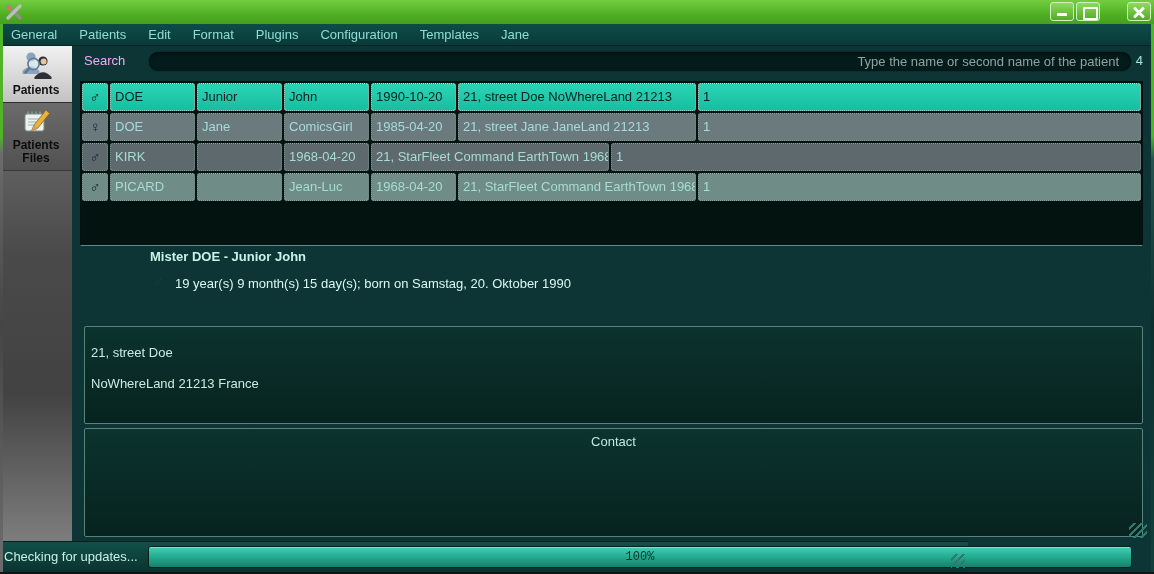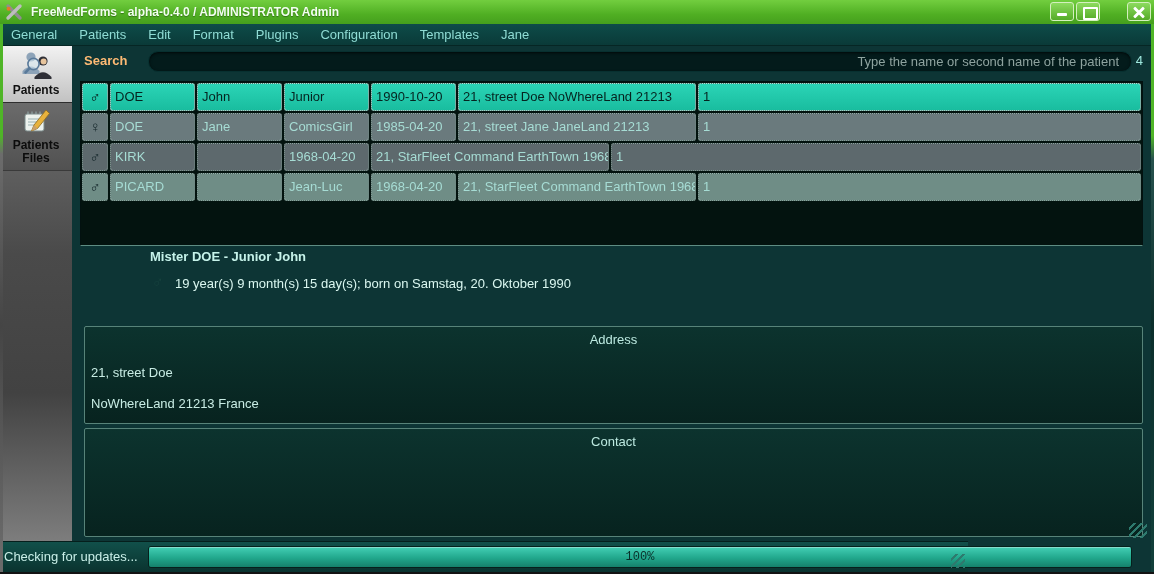--- a/index.html
+++ b/index.html
@@ -35,21 +35,21 @@
   .side-item .lbl { display:block; font-size:12px; font-weight:bold; line-height:13px; }
   .side-item.active { background:linear-gradient(#f2f2f2,#c2c2c2); border-bottom:1px solid #2e2e2e; }
   .side-item.active .lbl { color:#111; }
   .side-item.plain { background:linear-gradient(#6b6b6b,#515151); border-bottom:1px solid #3a3a3a; }
   .side-item.plain .lbl { color:#0c0c0c; }
 
   
   .main { position:absolute; left:72px; top:46px; width:1079px; height:495px; background:#0d3535; }
 
   .search-row { position:absolute; left:0; top:0; width:100%; height:32px; }
-  .search-label { position:absolute; left:12px; top:7px; color:#fdba74; font-size:13px;font-weight:bold; }
+  .search-label { position:absolute; left:12px; top:7px; color:#f0abfc; font-size:13px; }
   .search-input { position:absolute; left:76px; top:5px; width:984px; height:21px; border-radius:10px;
     background:#031b1b; border:1px solid #073030; box-shadow:inset 0 1px 3px rgba(0,0,0,.7);
     color:#d2ece6; font-size:13px; padding:0 12px; outline:none; font-family:"Liberation Sans",sans-serif;text-align:right; }
   .search-input::placeholder { color:#8ea39f; }
   .search-count { position:absolute; right:8px; top:7px; color:#9fe8de; font-size:13px; }
 
   .ptable { position:absolute; left:8px; top:35px; width:1063px; height:165px; background:#03130f;
     border:1px solid #021110; border-bottom:1px solid #5e8d83; }
   .prow { display:flex; height:30px; }
   .pcell { margin:1px; border:1px solid rgba(214,240,234,.42); border-radius:3px;
@@ -95,21 +95,20 @@
 </style>
 </head>
 <body>
 
 <div class="titlebar">
   <svg class="app-icon" viewBox="0 0 18 18">
     <path d="M3 3 L15 15" stroke="#8f8f8f" stroke-width="3.4" stroke-linecap="round"></path>
     <path d="M15 3 L3 15" stroke="#bdbdbd" stroke-width="3.4" stroke-linecap="round"></path>
     <circle cx="3.6" cy="5.8" r="2" fill="#e8762a"></circle>
   </svg>
-  <span class="title-text">FreeMedForms - alpha-0.4.0 / ADMINISTRATOR Admin</span>
   <span class="winbtn winbtn-min"></span>
   <span class="winbtn winbtn-max"></span>
   <span class="winbtn winbtn-close"></span>
 </div>
 
 <div class="menubar">
   <span class="menu-item">General</span>
   <span class="menu-item">Patients</span>
   <span class="menu-item">Edit</span>
   <span class="menu-item">Format</span>
@@ -148,22 +147,22 @@
   <div class="search-row">
     <span class="search-label">Search</span>
     <input class="search-input" type="text" placeholder="Type the name or second name of the patient" style="">
     <span class="search-count">4</span>
   </div>
 
   <div class="ptable">
       <div class="prow selected">
         <div class="pcell c0">♂</div>
         <div class="pcell c1">DOE</div>
+        <div class="pcell c2">Junior</div>
         <div class="pcell c3">John</div>
-        <div class="pcell c2">Junior</div>
         <div class="pcell c4">1990-10-20</div>
         <div class="pcell c5">21, street Doe NoWhereLand 21213</div>
         <div class="pcell c6">1</div>
       </div>
       <div class="prow">
         <div class="pcell c0">♀</div>
         <div class="pcell c1">DOE</div>
         <div class="pcell c3">Jane</div>
         <div class="pcell c2">ComicsGirl</div>
         <div class="pcell c4">1985-04-20</div>
@@ -187,21 +186,20 @@
         <div class="pcell c5">21, StarFleet Command EarthTown 1968</div>
         <div class="pcell c6">1</div>
       </div>
     </div>
 
   <div class="details-title">Mister DOE - Junior John</div>
   <div class="details-gender">♂</div>
   <div class="details-age">19 year(s) 9 month(s) 15 day(s); born on Samstag, 20. Oktober 1990</div>
 
   <div class="info-box box-address">
-    <div class="box-header">Address</div>
     <div class="box-line l0">21, street Doe</div>
     <div class="box-line l1">NoWhereLand 21213 France</div>
   </div>
 
   <div class="info-box box-contact">
     <div class="box-header">Contact</div>
   </div>
 
   <div class="grip grip-main"></div>
 </div>

